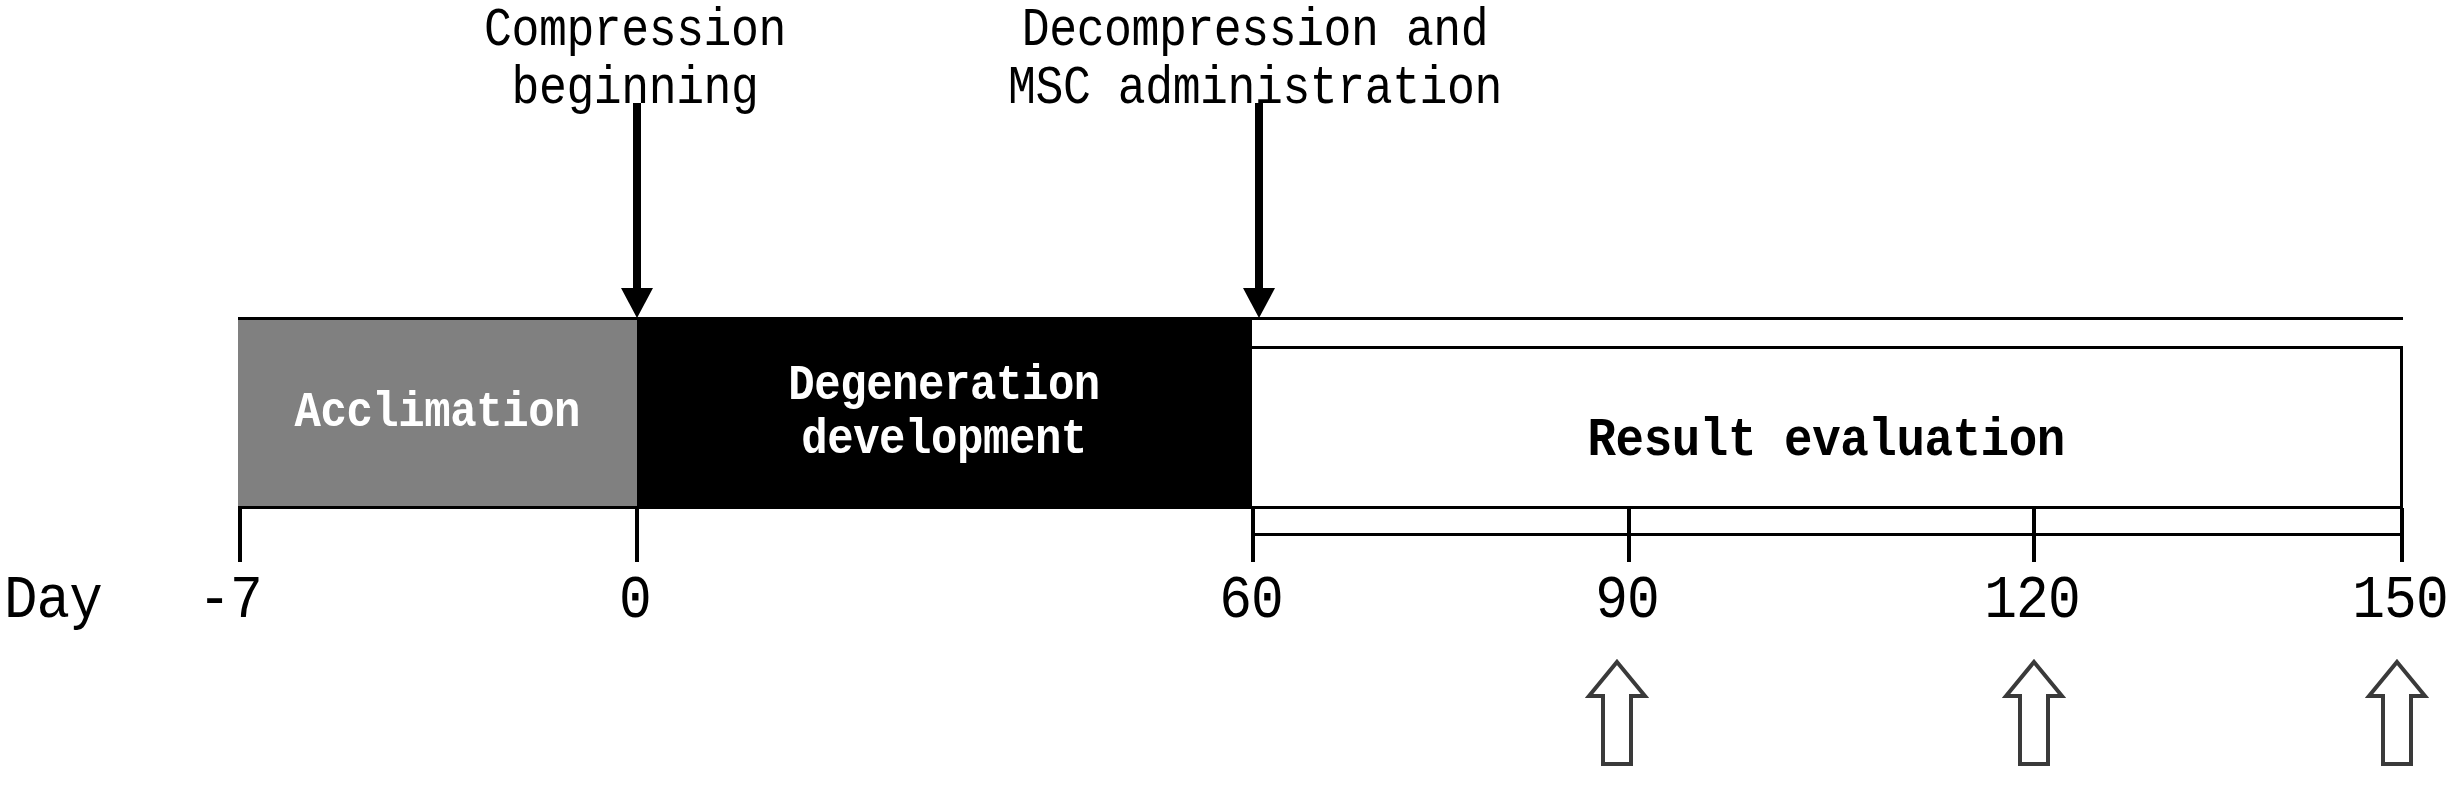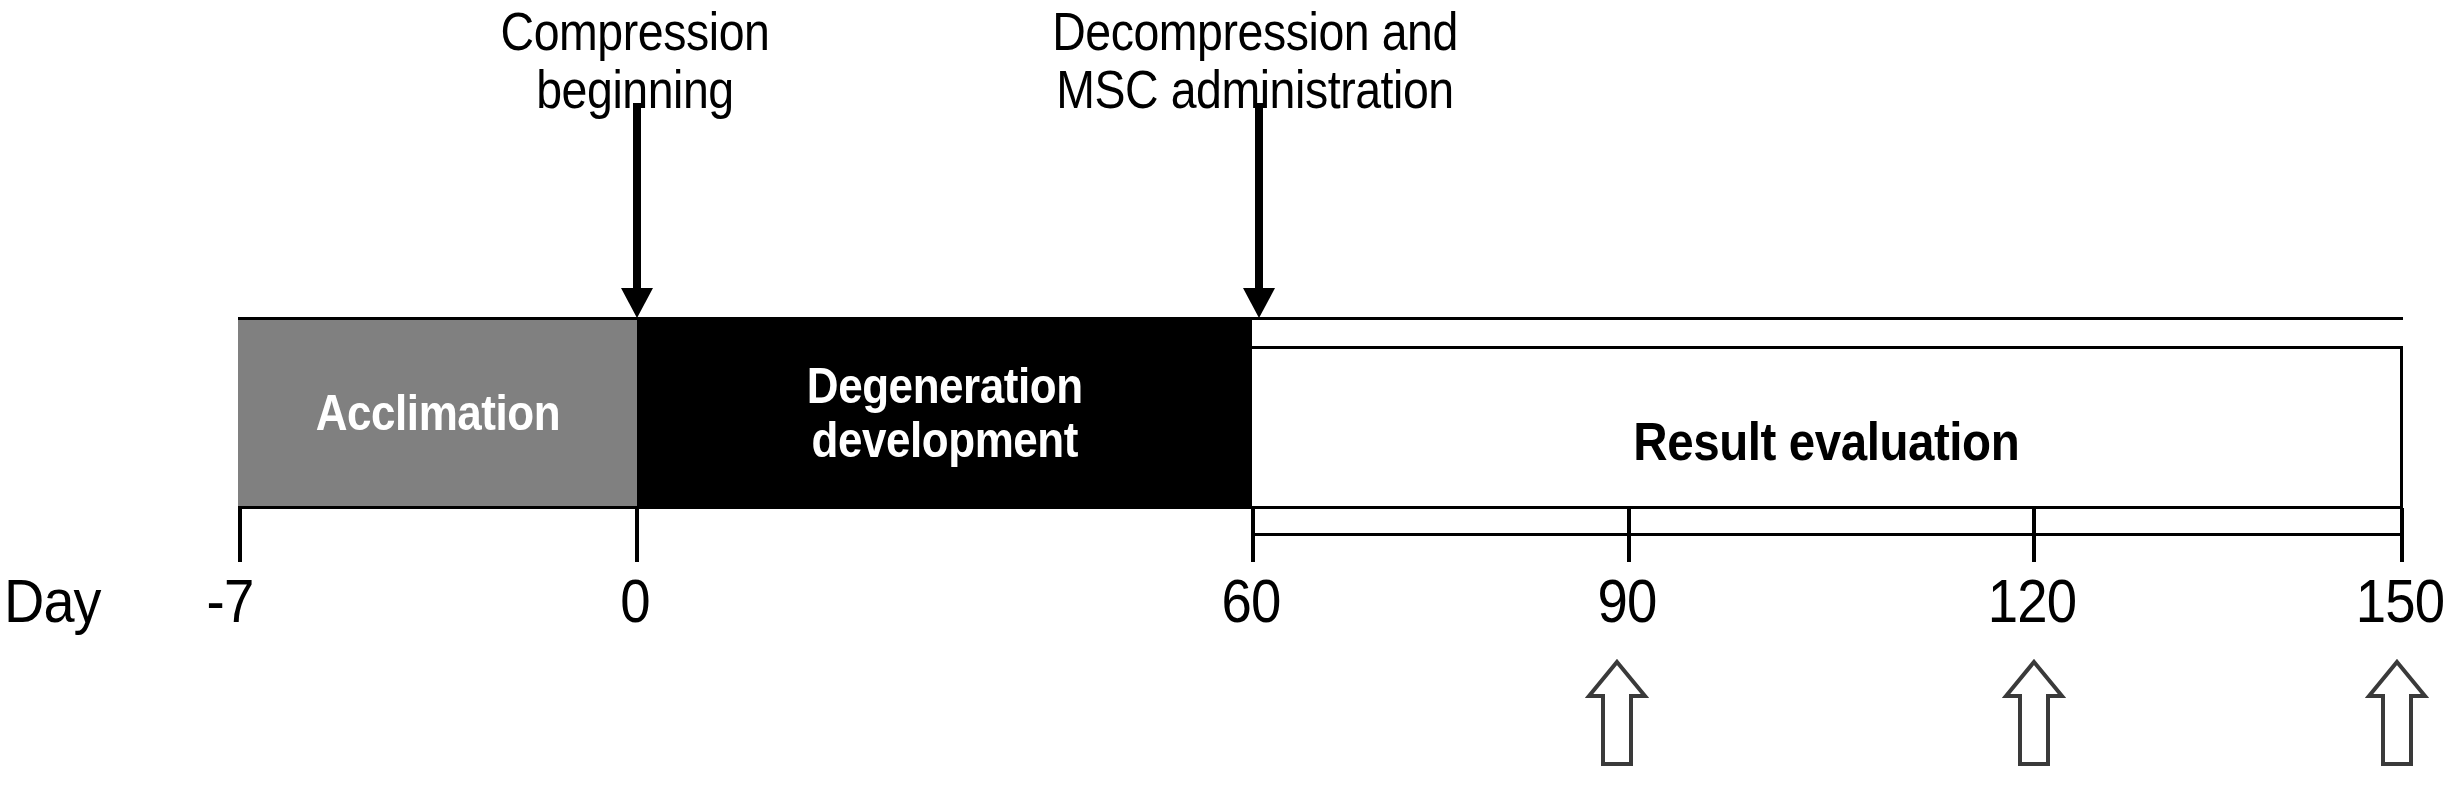--- a/index.html
+++ b/index.html
@@ -5,21 +5,21 @@
   html, body {
     margin: 0;
     padding: 0;
     background: #ffffff;
   }
   #stage {
     position: relative;
     width: 2463px;
     height: 785px;
     background: #ffffff;
-    font-family: Liberation Sans, sans-serif;
+    font-family: Liberation Mono, monospace;
     overflow: hidden;
   }
 
   
   .annot {
     position: absolute;
     color: #000000;
     font-size: 54px;
     line-height: 58px;
     text-align: center;

